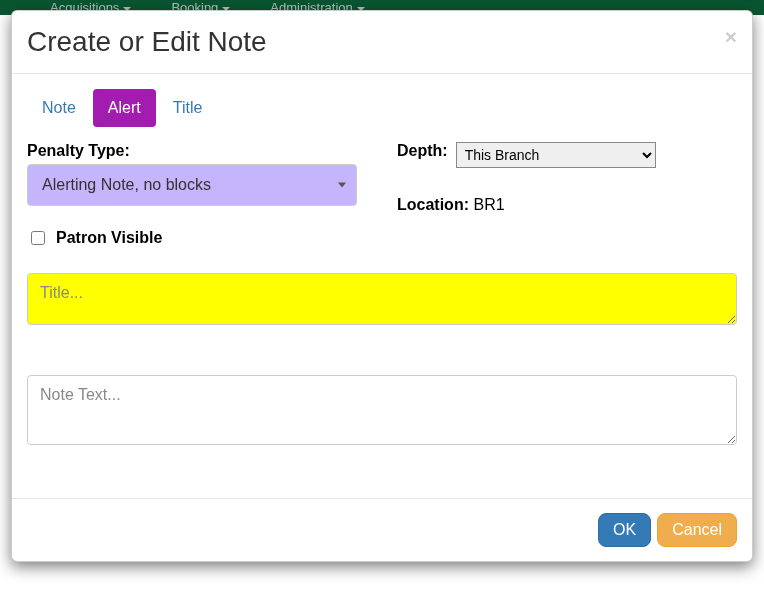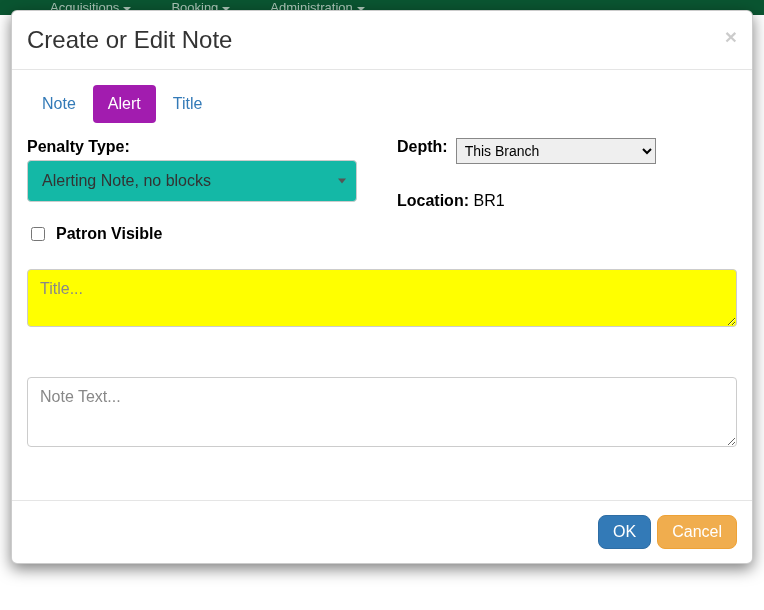--- a/index.html
+++ b/index.html
@@ -59,21 +59,21 @@
     flex-direction: column;
   }
   .modal-header {
     padding: 15px 15px 15px 15px;
     border-bottom: 1px solid #e5e5e5;
     display: flex;
     align-items: flex-start;
     justify-content: space-between;
   }
   .modal-title {
-    font-size: 24px;
+    font-size: 28px;
     font-weight: 500;
     color: #333;
     margin: 0;
   }
   .close-x {
     font-size: 21px;
     font-weight: 700;
     color: #000;
     opacity: 0.2;
     background: none;
@@ -121,21 +121,21 @@
   }
   .select-wrap {
     border: 1px solid #ccc;
     border-radius: 4px;
     height: 42px;
     display: flex;
     align-items: center;
     padding: 0 8px 0 14px;
     font-size: 16px;
     color: #333;
-    background: #14b8a6;
+    background: #c4b5fd;
     position: relative;
     width: 330px;
   }
   .select-wrap .tri {
     position: absolute;
     right: 10px;
     top: 50%;
     transform: translateY(-50%);
     width: 0; height: 0;
     border-top: 5px solid #555;
@@ -169,21 +169,21 @@
     font-size: 16px;
     color: #000;
     margin: 4px 0 25px 0;
   }
   .checkbox-row input { width: 14px; height: 14px; }
   .title-input {
     width: 100%;
     background: #ffff00;
     border: 1px solid #ccc;
     border-radius: 4px;
-    height: 58px;
+    height: 52px;
     padding: 10px 12px;
     font-size: 16px;
     resize: both;
     font-family: inherit;
     color: #555;
   }
   .title-input::placeholder { color: #888; }
   .note-input {
     width: 100%;
     border: 1px solid #ccc;

